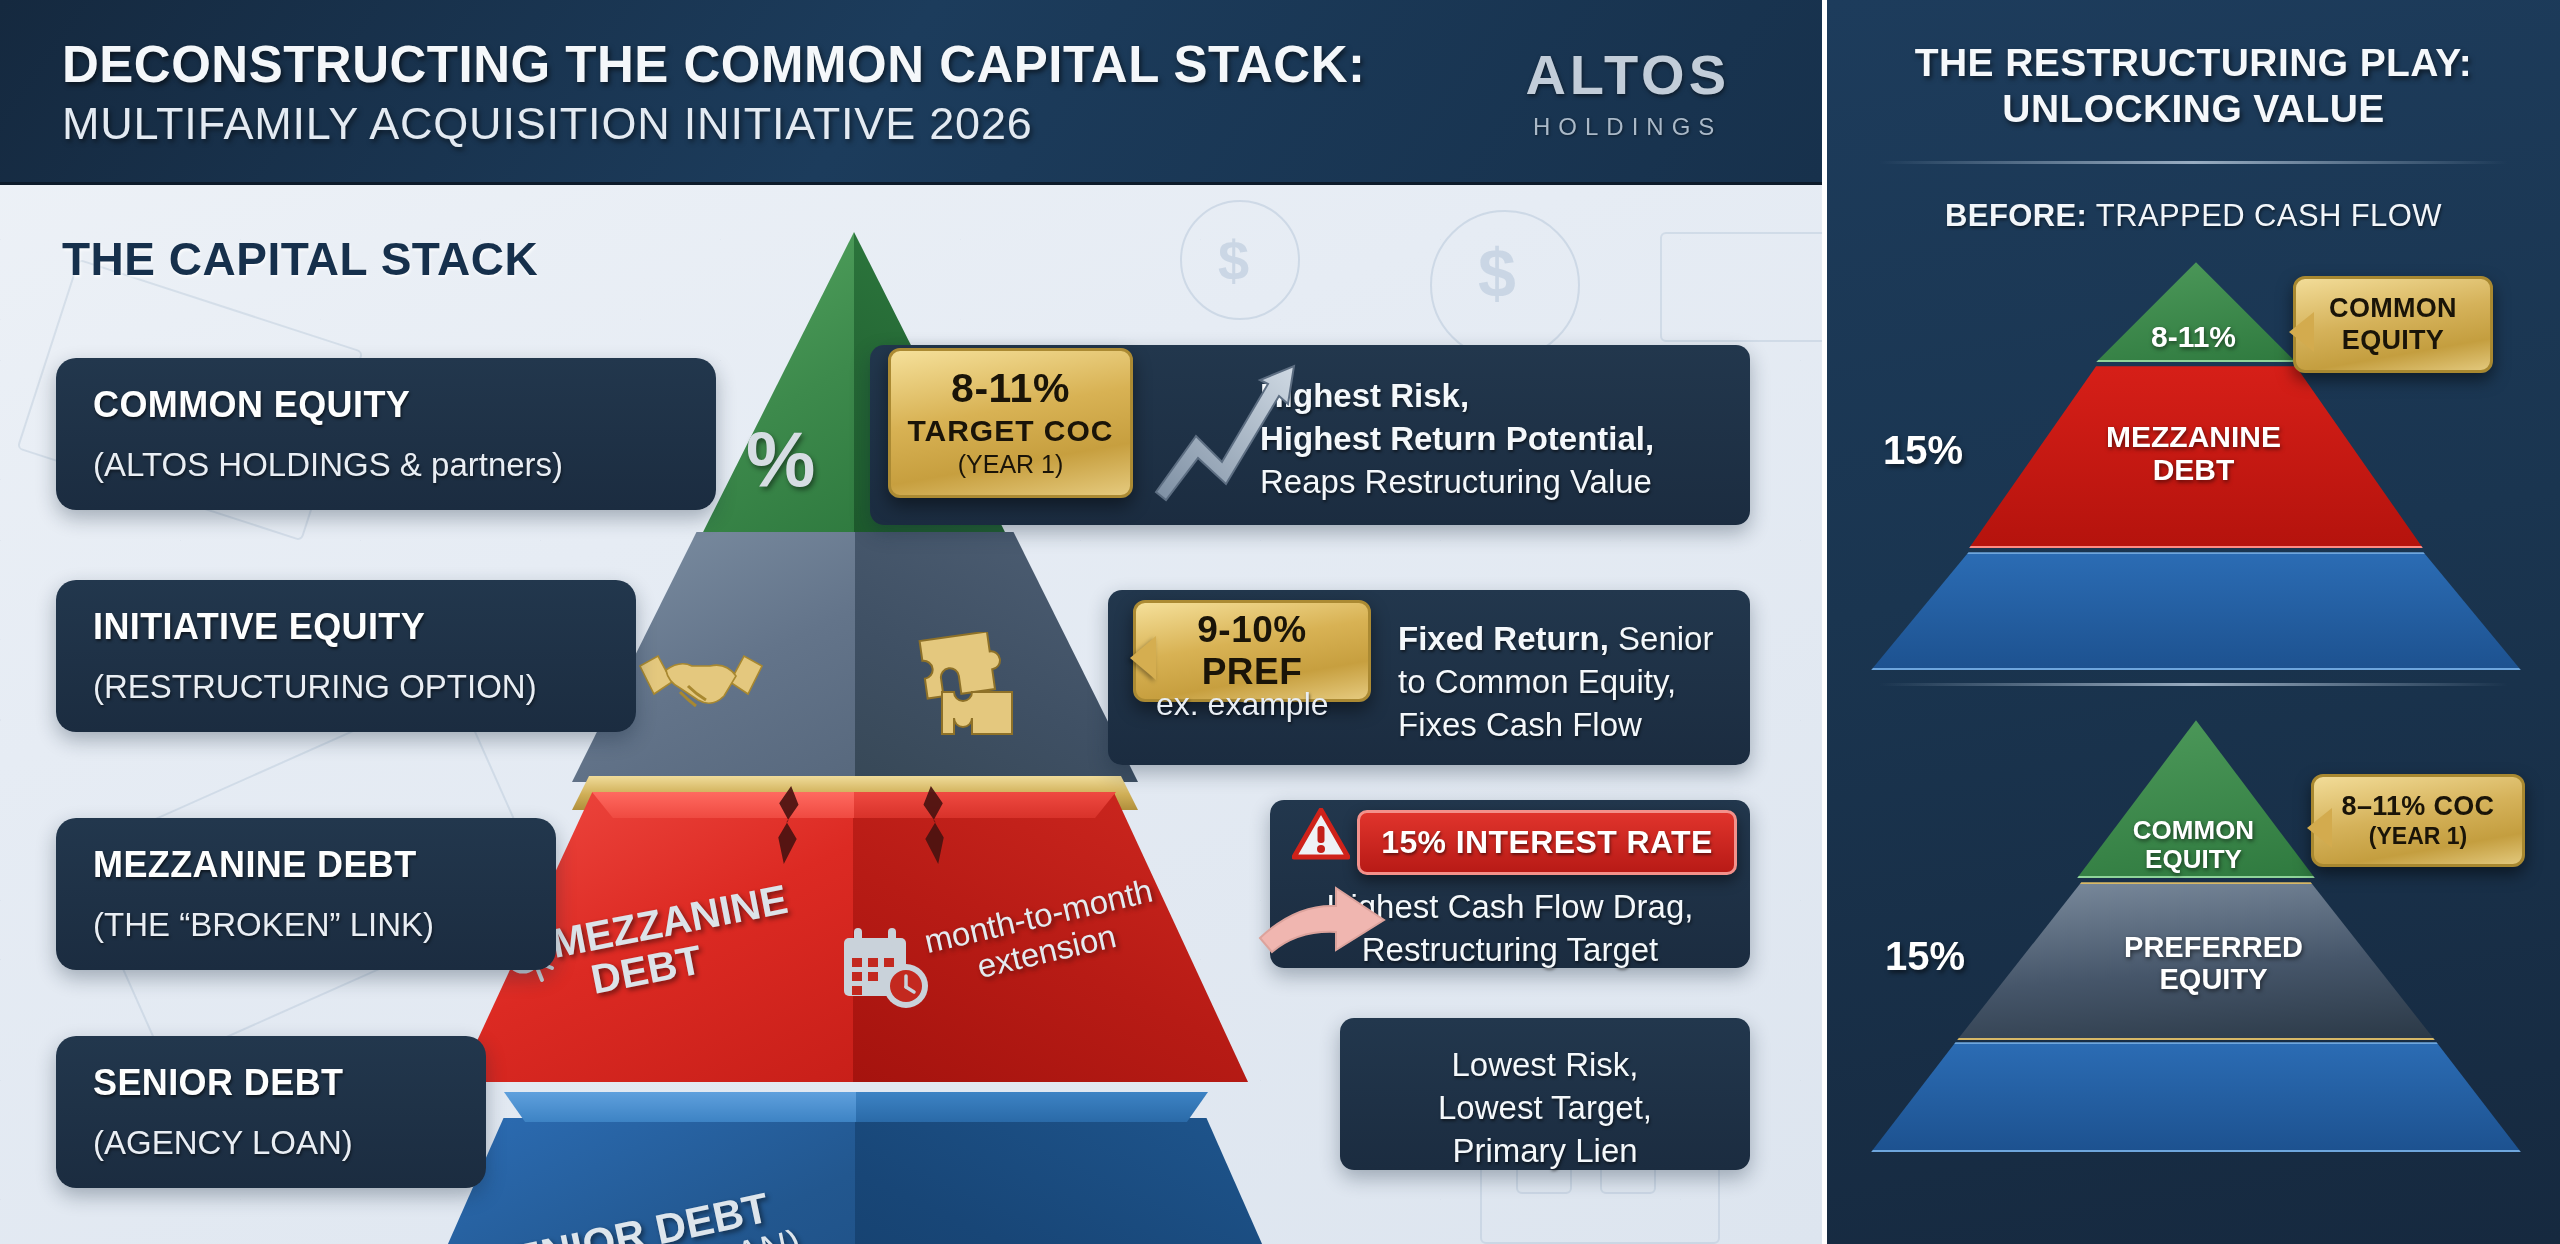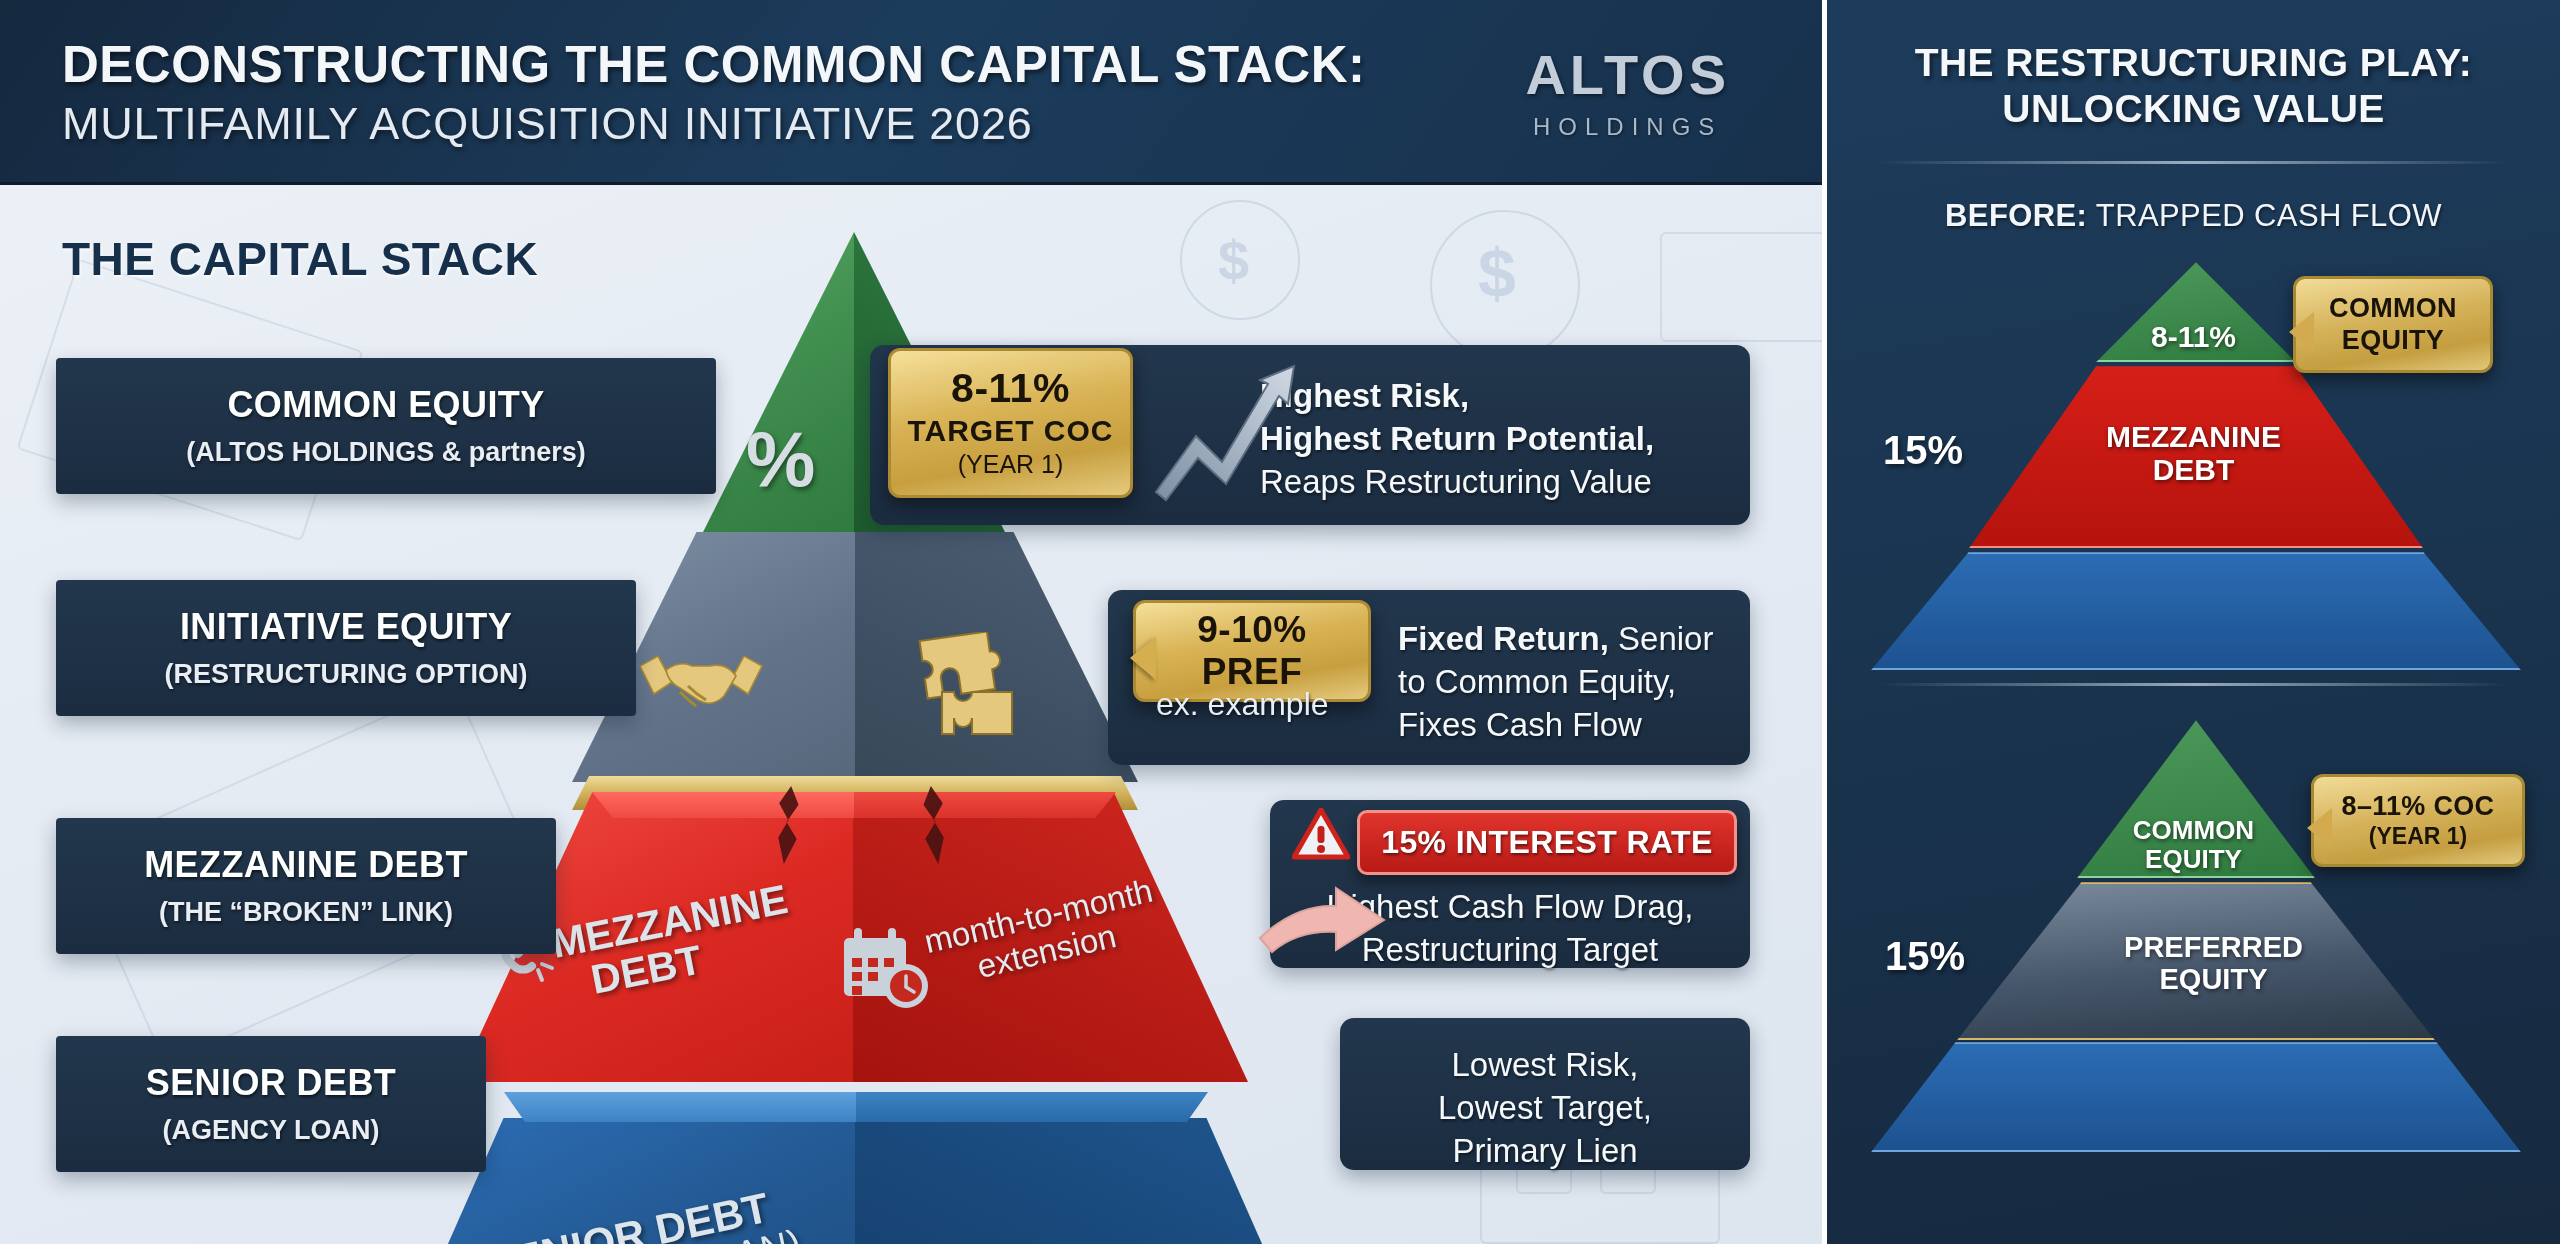--- a/index.html
+++ b/index.html
@@ -55,27 +55,26 @@
   .stack-heading {
     position:absolute; left:62px; top:232px; z-index:6;
     font-size:46px; font-weight:bold; color:#16304c; letter-spacing:.5px;
     text-shadow:1px 2px 3px rgba(255,255,255,.85);
   }
 
   
   .lcard {
     position:absolute; z-index:7;
     background:linear-gradient(180deg,#22374d 0%,#1b2c40 100%);
-    border-radius:4px; padding:26px 50px;
+    border-radius:20px; padding:26px 37px;
     box-shadow:0 8px 20px rgba(20,36,56,.32);
-    text-align:center;
   }
   .lcard .t1 { color:#fdfefe; font-size:36px; font-weight:bold; letter-spacing:.4px;
                text-shadow:1px 2px 3px rgba(0,0,0,.6); }
-  .lcard .t2 { color:#e9eef4; font-size:27px; font-weight:700; margin-top:11px;
+  .lcard .t2 { color:#e9eef4; font-size:33px; font-weight:400; margin-top:20px;
                text-shadow:1px 2px 3px rgba(0,0,0,.5); }
   #lcard-common { left:56px; top:358px; width:660px; }
   #lcard-pref   { left:56px; top:580px; width:580px; }
   #lcard-mezz   { left:56px; top:818px; width:500px; }
   #lcard-senior { left:56px; top:1036px; width:430px; }
 
   
   .rcard {
     position:absolute; z-index:7;
     background:linear-gradient(180deg,#22374d 0%,#1b2c40 100%);

